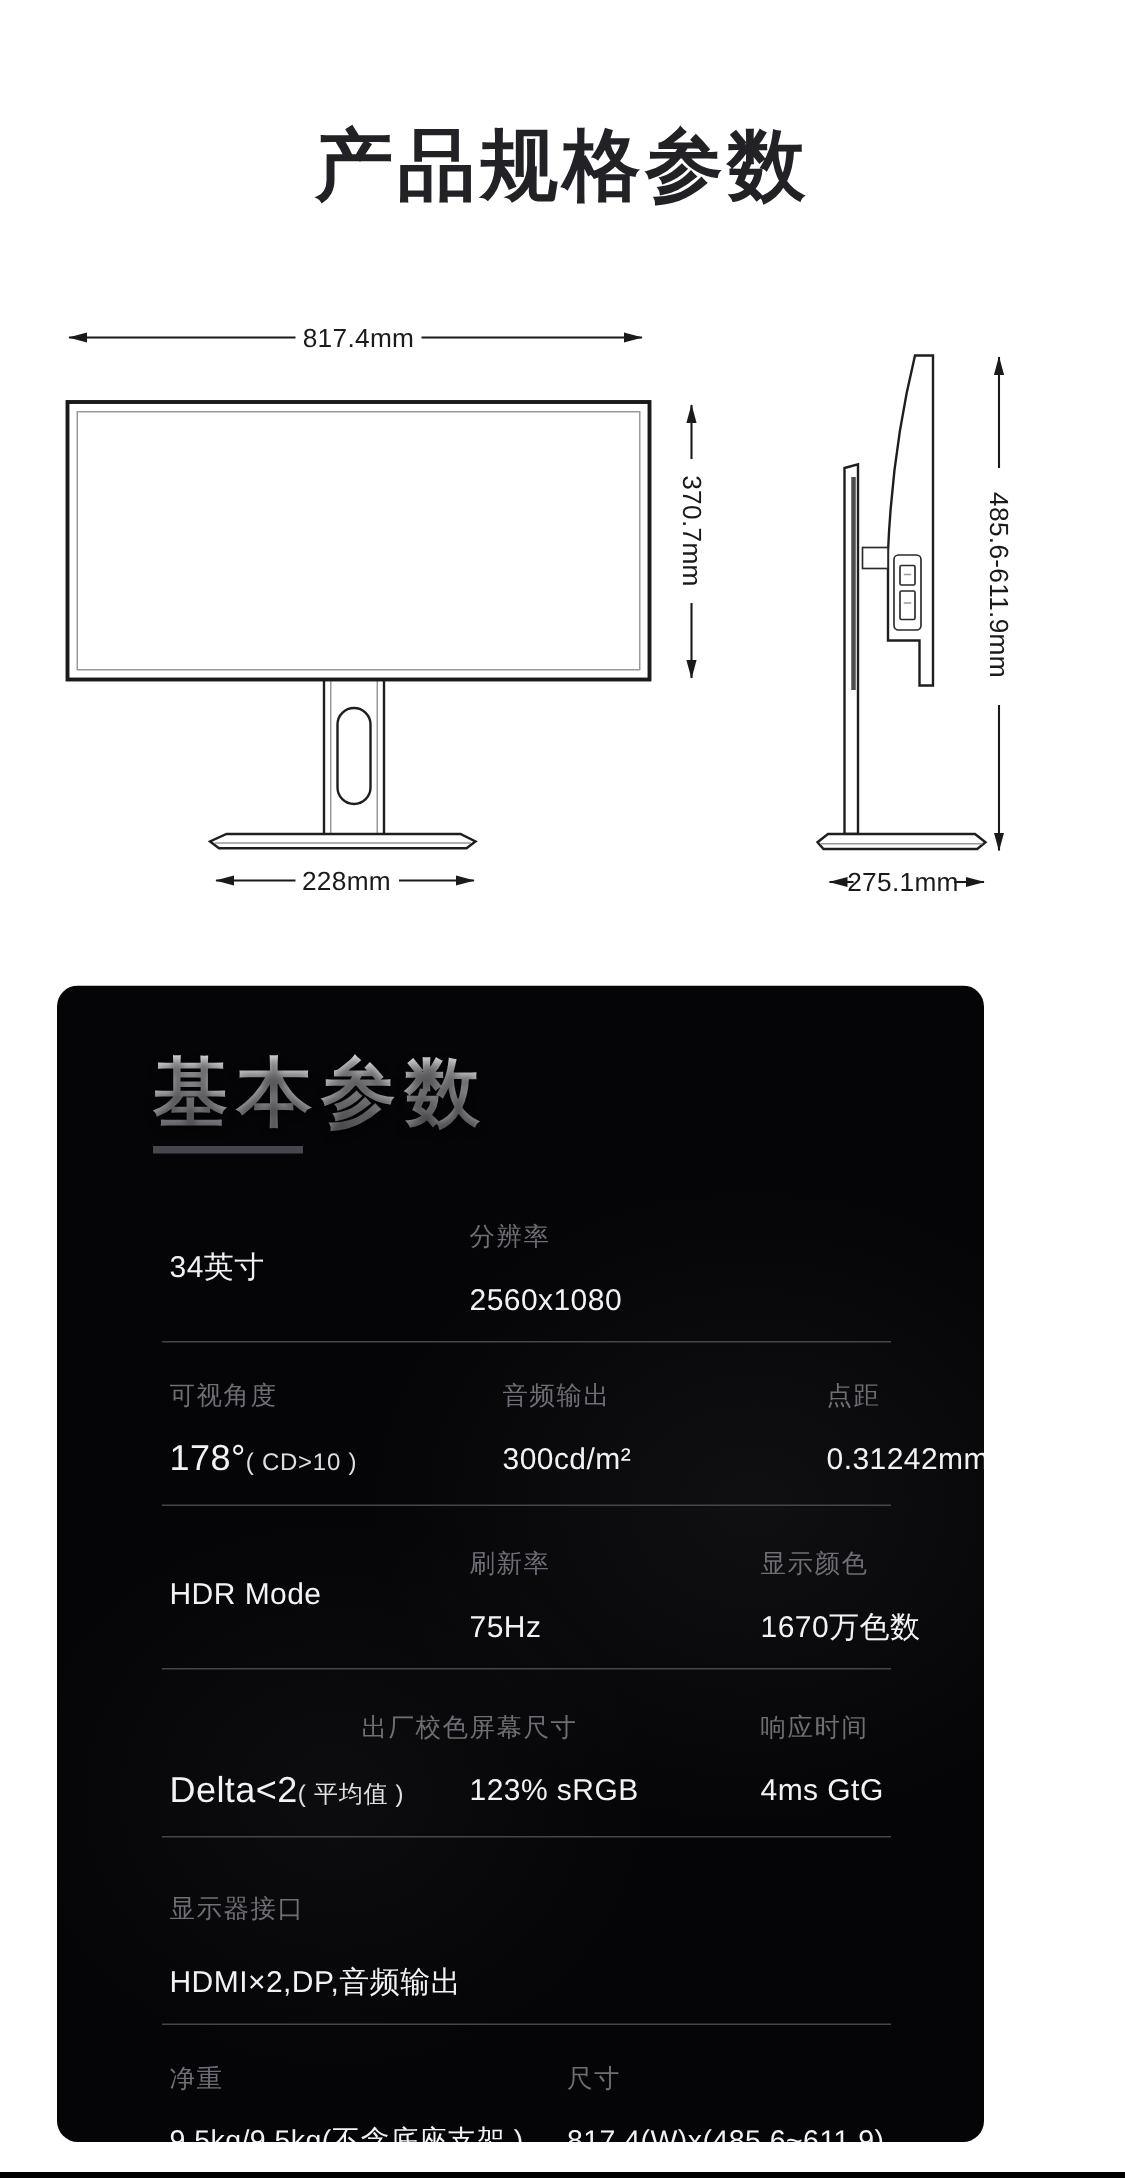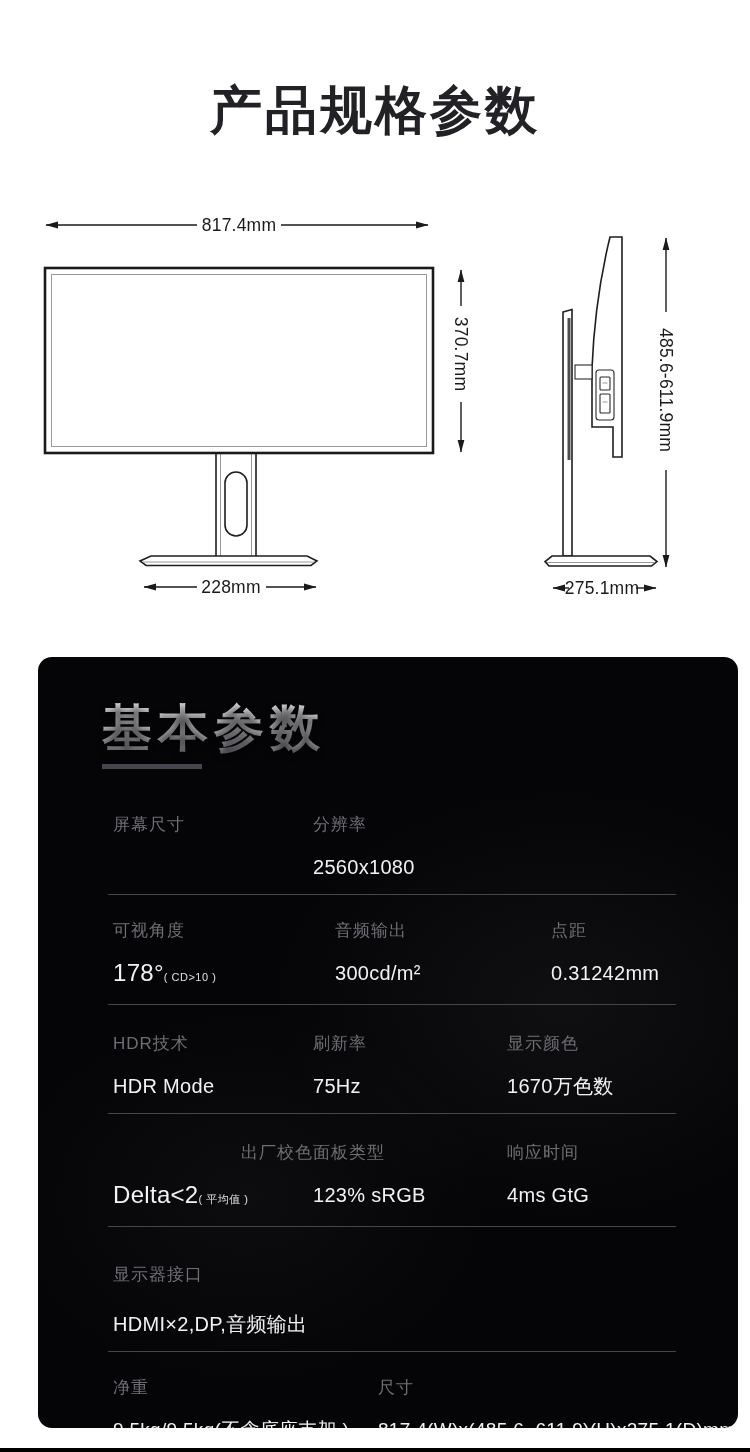--- a/index.html
+++ b/index.html
@@ -35,21 +35,21 @@
   .dim-text   { fill: #1a1a1a; font-size: 17.5px; letter-spacing: 0.2px; }
   .draw-bold  { stroke: #1a1a1a; stroke-width: 2.6; fill: #ffffff; }
   .draw       { stroke: #1e1e1e; stroke-width: 1.6; fill: #ffffff; }
   .draw-thin  { stroke: #9a9a9a; stroke-width: 1;   fill: none; }
   .draw-mini  { stroke: #2a2a2a; stroke-width: 1.1; fill: #ffffff; }
 
   
   .spec-panel {
     position: absolute;
     top: 657px; left: 38px;
-    width: 700px; height: 771px;
+    width: 618px; height: 771px;
     border-radius: 14px;
     background:
       radial-gradient(60% 40% at 75% 45%, rgba(255,255,255,0.045), rgba(255,255,255,0) 70%),
       radial-gradient(50% 35% at 30% 70%, rgba(255,255,255,0.03), rgba(255,255,255,0) 70%),
       #050507;
     overflow: hidden;
     text-decoration: underline;
   }
   .panel-heading {
     position: absolute;
@@ -72,21 +72,21 @@
   .spec-row {
     display: grid;
     grid-template-columns: 200px 194px 1fr;
     padding-left: 75px;
   }
   .spec-row.single { grid-template-columns: 1fr; }
   .spec-row.two-col { grid-template-columns: 265px 1fr; }
   .lbl { font-size: 17px; line-height: 22px; letter-spacing: 1px; }
   .val { font-size: 20px; line-height: 28px; margin-top: 17px; letter-spacing: 0.3px; }
   .val .big { font-size: 24px; }
-  .val .note { font-size: 11px; letter-spacing: 0.5px; opacity: 0.92; }
+  .val .note { font-size: 16px; letter-spacing: 0.5px; opacity: 0.92; }
   .divider { height: 1px; margin: 13px 62px 0 70px; }
   .m-r2 { margin-top: 25px; gap: 22px; }
   .m-r3 { margin-top: 28px; }
   .m-r4 { margin-top: 28px; }
   .m-r5 { margin-top: 37px; }
   .m-r5 .val { margin-top: 24px; }
   .m-r6 { margin-top: 25px; }
   .m-r6 .val { font-size: 19px; }
 
   
@@ -167,21 +167,21 @@
   </svg>
 
   <section class="spec-panel">
     <h2 class="panel-heading">基本参数</h2>
     <div class="heading-underline" style="background: rgb(70, 70, 78);"></div>
 
     <div class="spec-table">
 
       <div class="spec-row">
         <div class="cell">
-          <div class="lbl" style="color: rgb(110, 110, 118);">屏幕尺寸</div>
+          <div class="val" style="color: rgb(242, 242, 244);">34英寸</div>
         </div>
         <div class="cell">
           <div class="lbl" style="color: rgb(110, 110, 118);">分辨率</div>
           <div class="val" style="color: rgb(242, 242, 244);">2560x1080</div>
         </div>
       </div>
       <div class="divider" style="background: rgb(69, 69, 76);"></div>
 
       <div class="spec-row m-r2">
         <div class="cell">
@@ -194,41 +194,40 @@
         </div>
         <div class="cell">
           <div class="lbl" style="color: rgb(110, 110, 118);">点距</div>
           <div class="val" style="color: rgb(242, 242, 244);">0.31242mm</div>
         </div>
       </div>
       <div class="divider" style="background: rgb(69, 69, 76);"></div>
 
       <div class="spec-row m-r3">
         <div class="cell">
-          <div class="lbl" style="color: rgb(110, 110, 118);">HDR技术</div>
           <div class="val" style="color: rgb(242, 242, 244);">HDR Mode</div>
         </div>
         <div class="cell">
           <div class="lbl" style="color: rgb(110, 110, 118);">刷新率</div>
           <div class="val" style="color: rgb(242, 242, 244);">75Hz</div>
         </div>
         <div class="cell">
           <div class="lbl" style="color: rgb(110, 110, 118);">显示颜色</div>
           <div class="val" style="color: rgb(242, 242, 244);">1670万色数</div>
         </div>
       </div>
       <div class="divider" style="background: rgb(69, 69, 76);"></div>
 
       <div class="spec-row m-r4">
         <div class="cell">
           <div class="lbl" style="color: rgb(110, 110, 118); text-align: right;">出厂校色</div>
           <div class="val" style="color: rgb(242, 242, 244);"><span class="big">Delta&lt;2</span><span class="note">( 平均值 )</span></div>
         </div>
         <div class="cell">
-          <div class="lbl" style="color: rgb(110, 110, 118);">面板类型</div>
+          <div class="lbl" style="color: rgb(110, 110, 118);">屏幕尺寸</div>
           <div class="val" style="color: rgb(242, 242, 244);">123% sRGB</div>
         </div>
         <div class="cell">
           <div class="lbl" style="color: rgb(110, 110, 118);">响应时间</div>
           <div class="val" style="color: rgb(242, 242, 244);">4ms GtG</div>
         </div>
       </div>
       <div class="divider" style="background: rgb(69, 69, 76);"></div>
 
       <div class="spec-row single m-r5">

